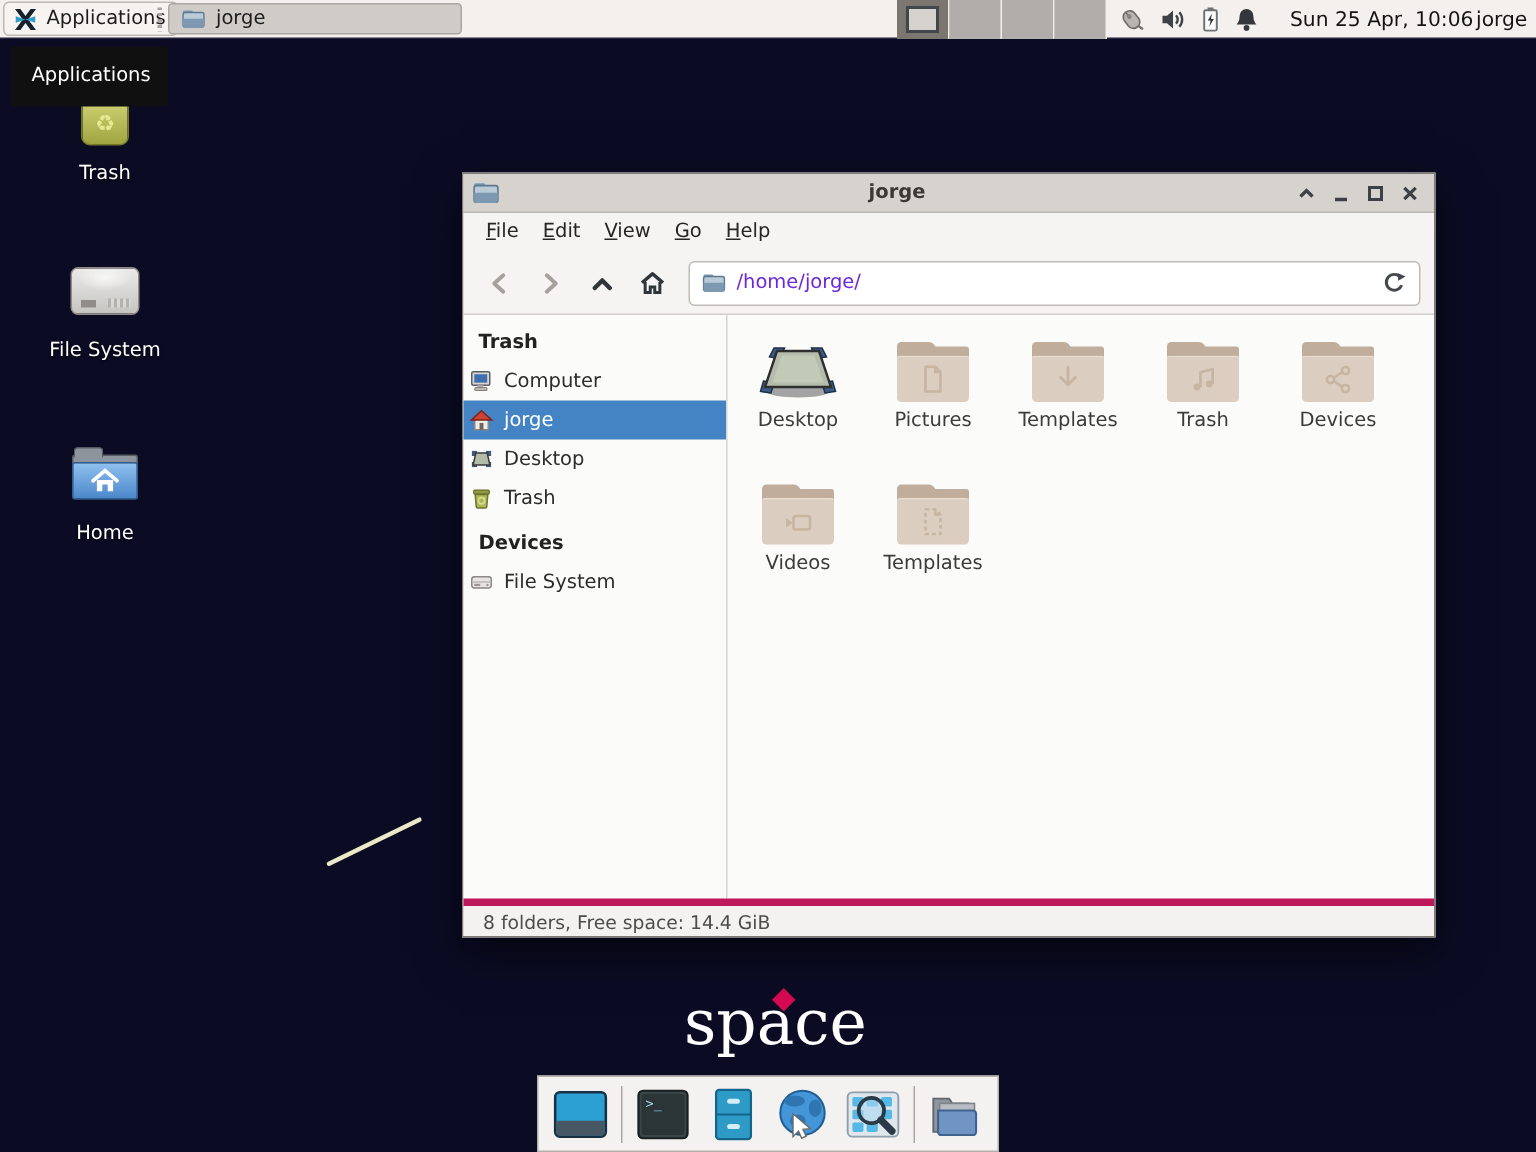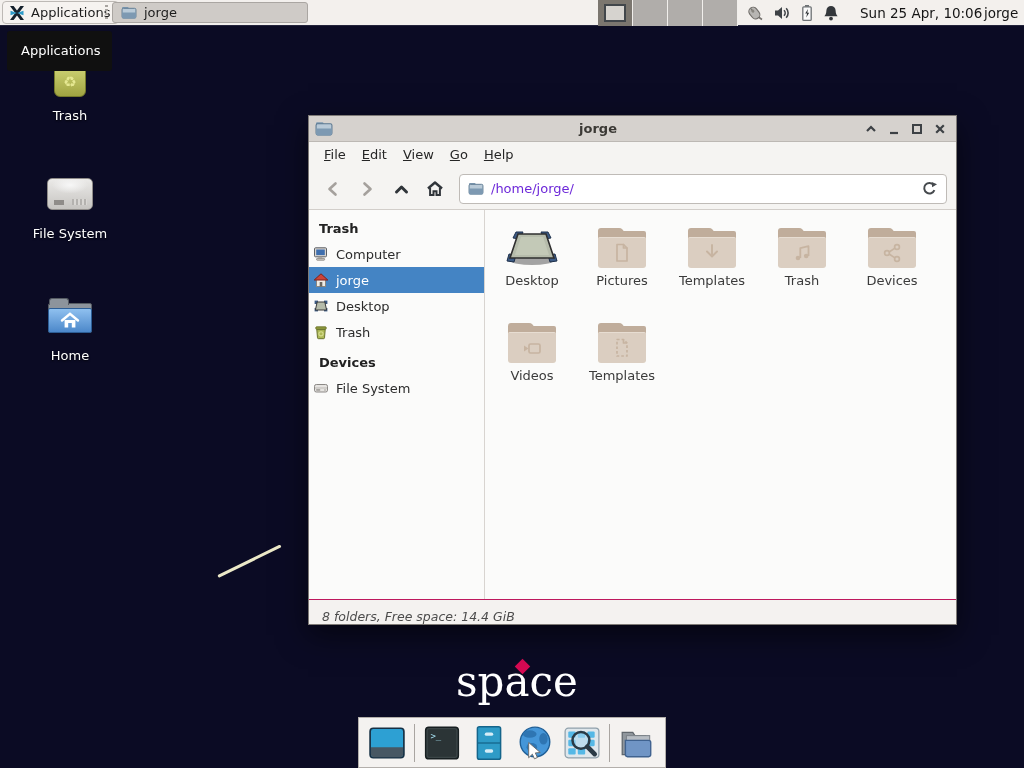--- a/index.html
+++ b/index.html
@@ -115,22 +115,22 @@
 
   .main-area { flex:1; padding:18px 0 0 2px; display:flex; flex-wrap:wrap; align-content:flex-start; }
   .folder-item { width:90px; height:95px; display:flex; flex-direction:column; align-items:center; }
   .folder-item .f-label { margin-top:5px; color:#3b3b3b; font-size:13px; }
   .folder-ico { position:relative; width:48px; height:40px; }
   .folder-ico .tab { position:absolute; top:0; left:0; width:26px; height:9px; background:#c0ad9b; border-radius:3px 5px 0 0; }
   .folder-ico .back { position:absolute; top:3px; width:48px; height:35px; background:#c0ad9b; border-radius:2px; }
   .folder-ico .front { position:absolute; top:9px; width:48px; height:31px; background:#dbcec1; border-radius:2px 2px 3px 3px;
     border-top:1px solid #e7ddd2; display:flex; align-items:center; justify-content:center; }
 
-  .statusbar { height:25px; background:#f4f2f0; border-top:1px solid #be185d;
-    display:flex; align-items:flex-end; padding-left:13px; color:#4c4c4c; font-size:12.5px; flex:none;font-style:italic; }
+  .statusbar { height:25px; background:#f4f2f0; border-top:5px solid #be185d;
+    display:flex; align-items:center; padding-left:13px; color:#4c4c4c; font-size:12.5px; flex:none; }
 
   
   .dock { position:absolute; left:358px; top:717px; width:308px; height:51px;
     background:#f4f2f0; border:1px solid #b3afab;
     display:flex; align-items:center; gap:8px; padding:0 9px; }
   .dock-sep { width:1px; height:38px; background:#a9a5a1; }
   .dock-item { width:40px; height:40px; display:flex; align-items:center; justify-content:center; }
 
   u, .mn { text-decoration:underline; }
 </style>

